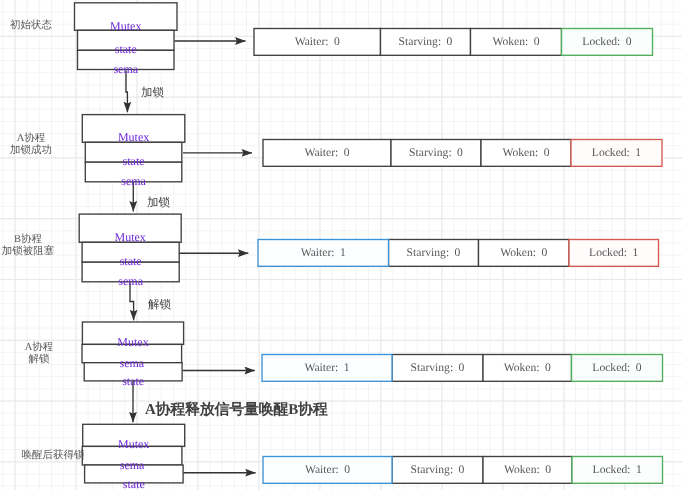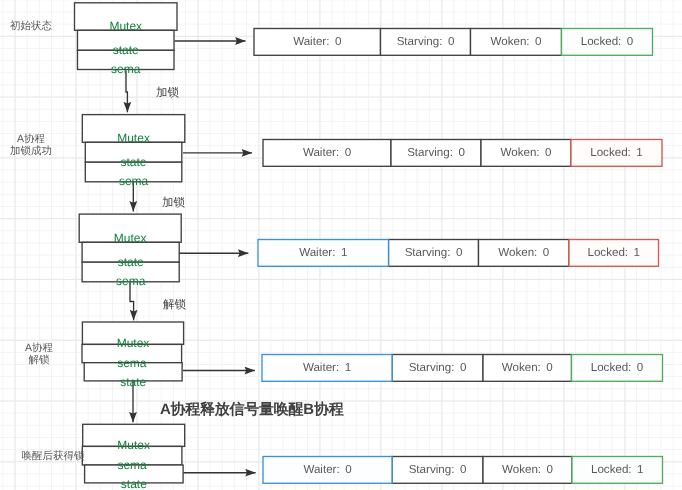--- a/index.html
+++ b/index.html
@@ -14,29 +14,29 @@
   #grid{position:absolute;left:0;top:0;width:682px;height:490px;
     background-image:
       linear-gradient(to right,#e6e8ea 1px,transparent 1px),
       linear-gradient(to bottom,#e6e8ea 1px,transparent 1px),
       linear-gradient(to right,#f2f3f4 1px,transparent 1px),
       linear-gradient(to bottom,#f2f3f4 1px,transparent 1px);
     background-size:61px 60.8px,61px 60.8px,12.2px 12.16px,12.2px 12.16px;
     background-position:14.5px 35.8px,14.5px 35.8px,14.5px 35.8px,14.5px 35.8px;
   }
   #shapes{position:absolute;left:0;top:0;width:682px;height:490px;}
-  #text{position:absolute;left:0;top:0;width:682px;height:490px;}
+  #text{position:absolute;left:0;top:0;width:682px;height:490px;font-family:Liberation Serif, serif;}
   .stage-label{position:absolute;color:#585858;font-size:10.5px;line-height:12.4px;
                text-align:center;white-space:pre-line;}
-  .boxlabel{position:absolute;color:#15803d;font-size:12px;text-align:center;white-space:nowrap;
+  .boxlabel{position:absolute;color:#6d28d9;font-size:12px;text-align:center;white-space:nowrap;
             display:flex;align-items:center;justify-content:center;padding-top:19px;box-sizing:border-box;}
   .bitlabel{position:absolute;color:#585858;font-size:11.6px;white-space:nowrap;
             display:flex;align-items:center;justify-content:center;}
   .bitval{margin-left:5.5px;}
-  .edge-label{position:absolute;color:#404040;font-size:11.5px;white-space:nowrap;line-height:12px;margin-left:15px;}
+  .edge-label{position:absolute;color:#404040;font-size:11.5px;white-space:nowrap;line-height:12px;}
   .edge-label.bold{font-weight:bold;font-size:15px;letter-spacing:-0.25px;}
 </style>
 </head>
 <body>
 
 <div id="grid"></div>
 
 <svg id="shapes" viewBox="0 0 682 490" width="682" height="490">
   <defs>
     <marker id="arrowhead" viewBox="0 0 11 8" refX="10.7" refY="4" markerUnits="userSpaceOnUse" markerWidth="11" markerHeight="8" orient="auto">
@@ -106,20 +106,22 @@
     <path d="M 130 282.5 L 130 301.5 L 133.6 301.5 L 133.6 320.2"></path>
     <path d="M 133 381 L 133 422.3"></path>
   </g>
 </svg>
 
 <div id="text">
 
   <div class="stage-label" style="left:0;top:19.8px;width:62px;">初始状态</div>
   <div class="stage-label" style="left:0;top:133px;width:62px;">A协程
 加锁成功</div>
+  <div class="stage-label" style="left:0;top:234px;width:56px;">B协程
+加锁被阻塞</div>
   <div class="stage-label" style="left:0;top:342px;width:78px;">A协程
 解锁</div>
   <div class="stage-label" style="left:0;top:450px;width:80px;margin-left:13px;">唤醒后获得锁</div>
 
   <div class="boxlabel" style="left:74.5px;top:2.8px;width:102.5px;height:27.5px;">Mutex</div>
   <div class="boxlabel" style="left:77.5px;top:30.3px;width:96.5px;height:20px;">state</div>
   <div class="boxlabel" style="left:77.5px;top:50.3px;width:96.5px;height:19.2px;">sema</div>
 
   <div class="boxlabel" style="left:82.3px;top:114.6px;width:102.5px;height:27.7px;">Mutex</div>
   <div class="boxlabel" style="left:85.3px;top:142.3px;width:96.5px;height:19.9px;">state</div>

